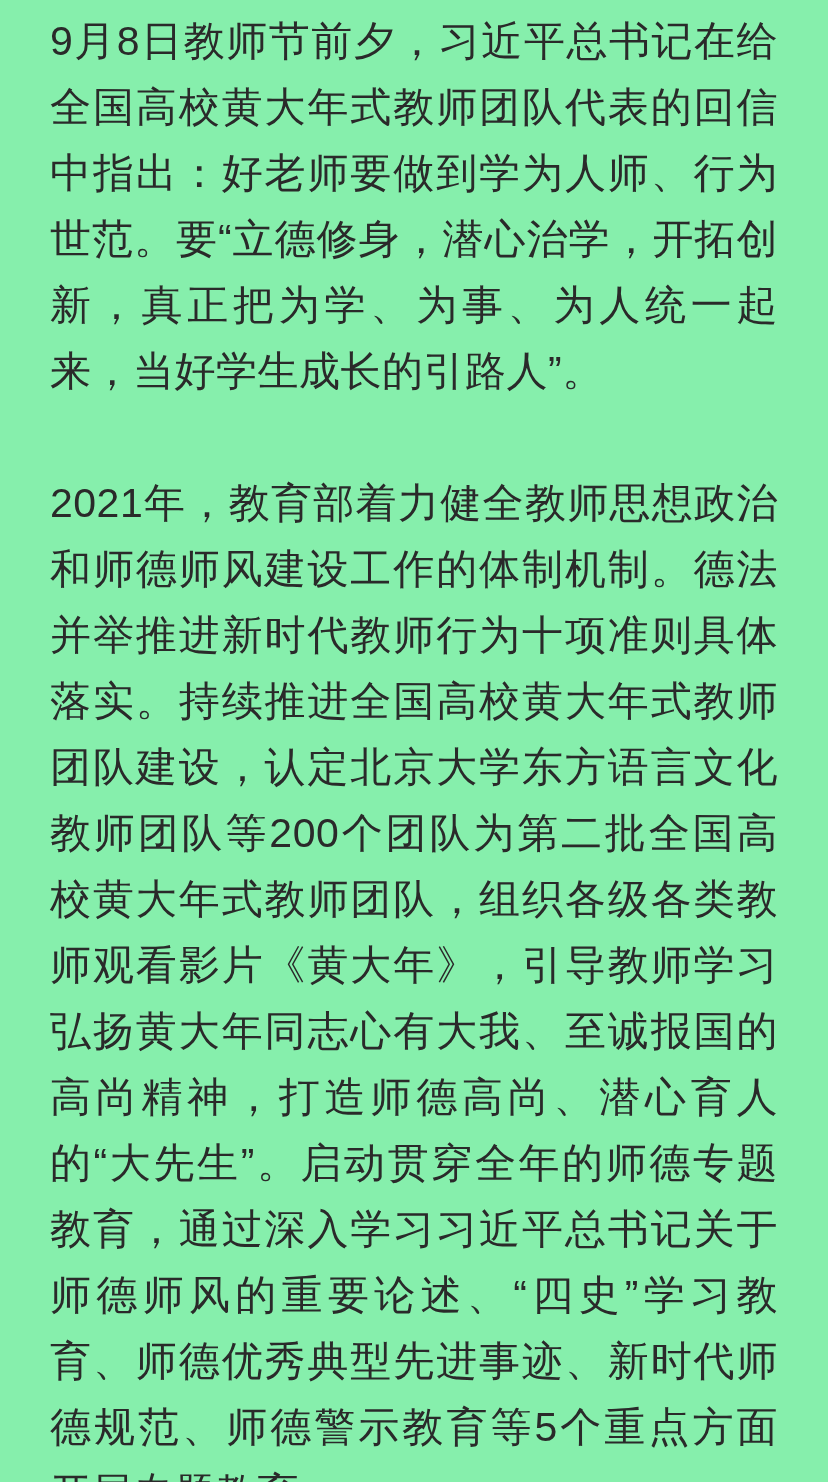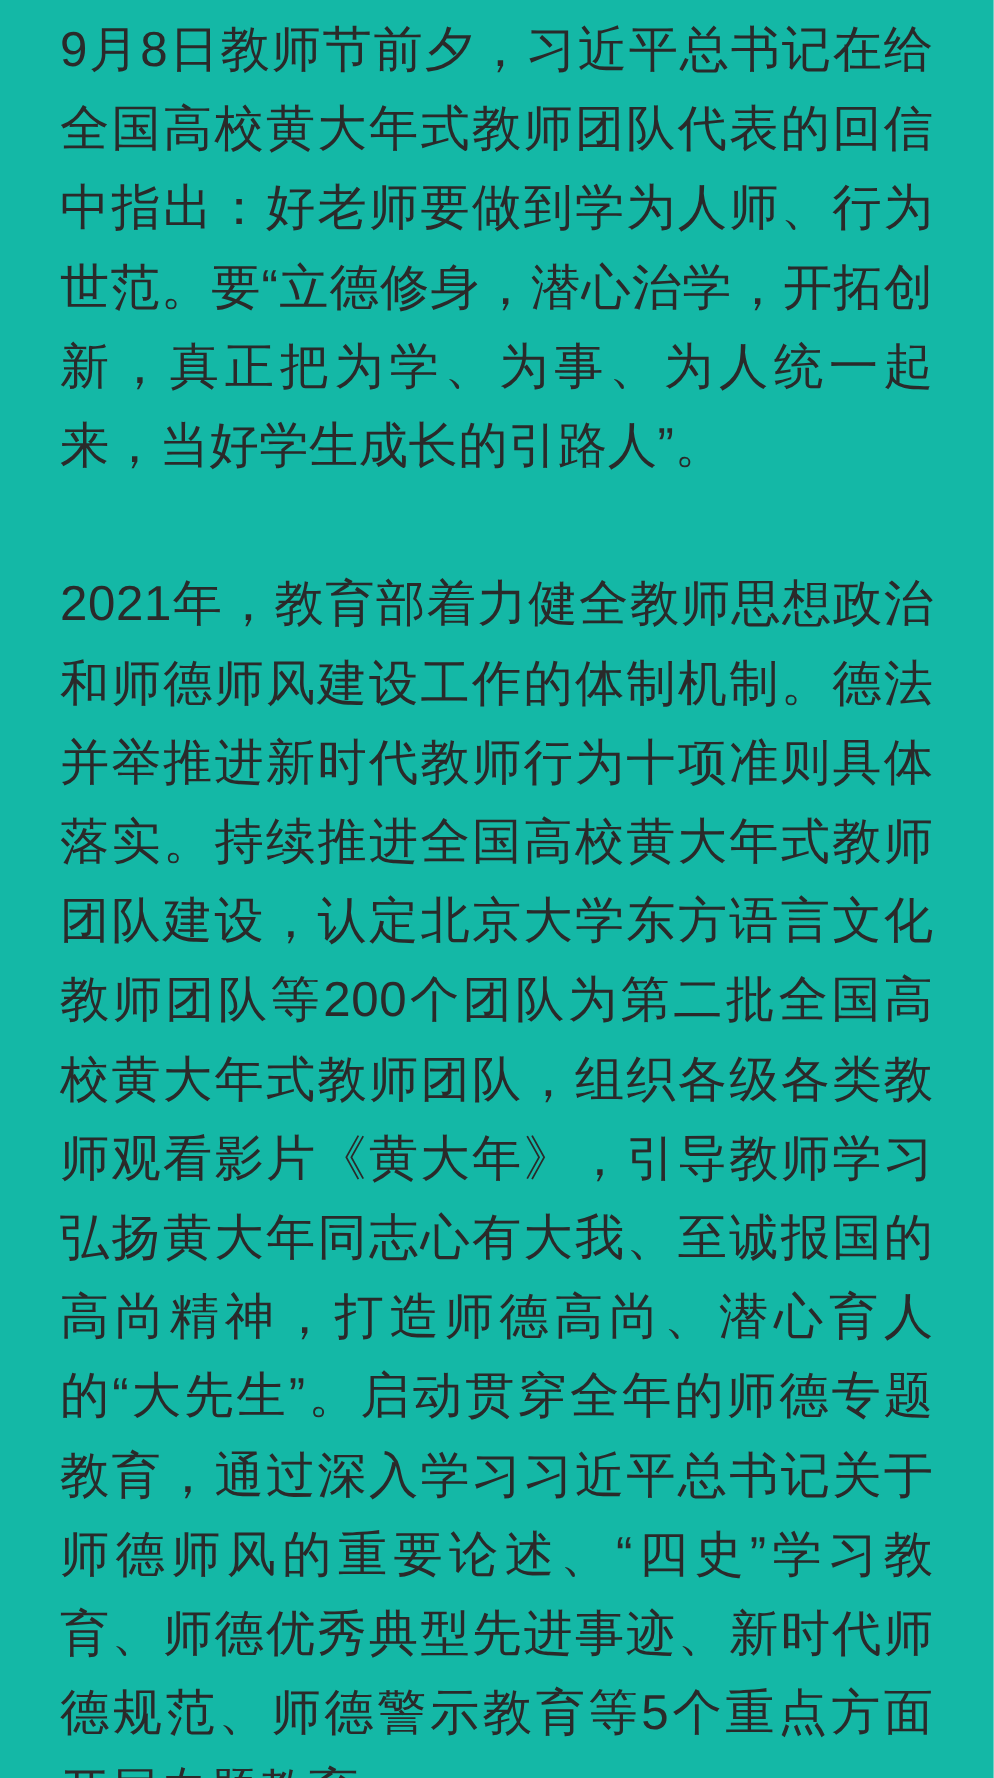--- a/index.html
+++ b/index.html
@@ -9,21 +9,21 @@
   body {
     width: 828px;
     height: 1482px;
     background: #ffffff;
     overflow: hidden;
   }
   .article-page {
     box-sizing: border-box;
     width: 828px;
     height: 1482px;
-    background: #14b8a6;
+    background: #86efac;
     padding: 8px 50px 0 50px;
   }
   .article-paragraph {
     font-family: "Liberation Sans", "DejaVu Sans", sans-serif;
     font-size: 41px;
     line-height: 66px;
     color: #2a2a2a;
     text-align: justify;
     text-justify: inter-character;
     letter-spacing: 0.5px;

